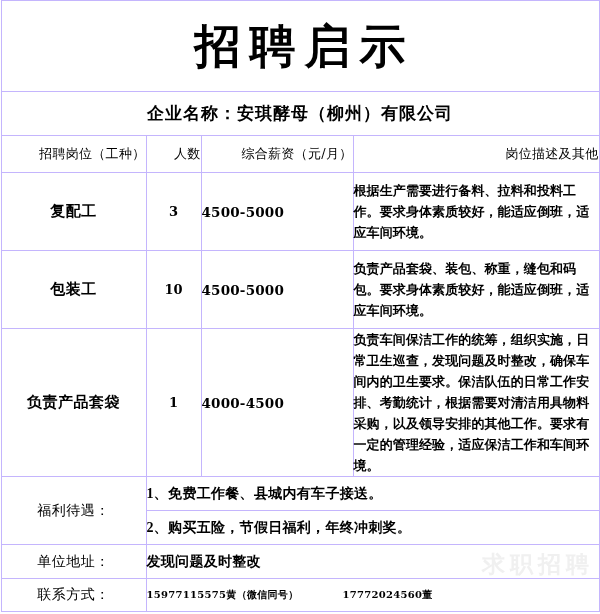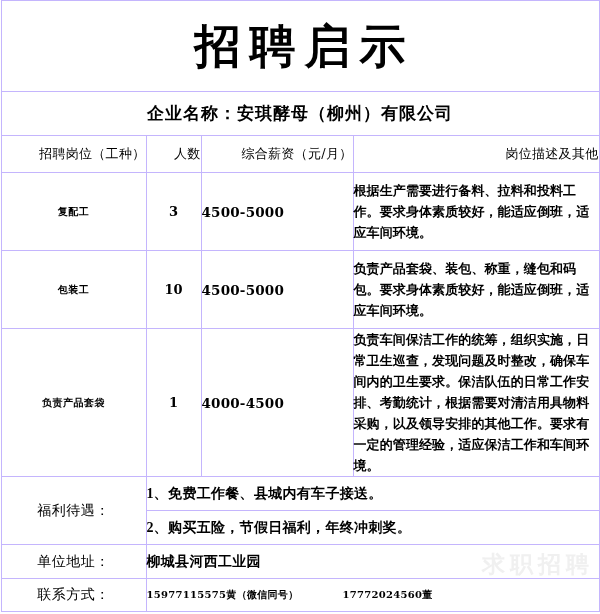--- a/index.html
+++ b/index.html
@@ -87,21 +87,21 @@
     height: 36px;
     text-align: right;
     font-size: 13px;
     font-weight: normal;
     letter-spacing: 0.3px;
   }
 
   
   .c-pos {
     text-align: center;
-    font-size: 10px;
+    font-size: 15px;
     font-weight: bold;
     letter-spacing: 0.5px;
   }
   .c-num {
     text-align: center;
     font-size: 13px;
     font-weight: bold;
   }
   .c-sal {
     text-align: left;
@@ -220,21 +220,21 @@
         <td class="label-cell" rowspan="2">福利待遇：</td>
         <td class="benefit-cell" colspan="3">1、免费工作餐、县城内有车子接送。</td>
       </tr>
 
       <tr>
         <td class="benefit-cell" colspan="3">2、购买五险，节假日福利，年终冲刺奖。</td>
       </tr>
 
       <tr>
         <td class="label-cell">单位地址：</td>
-        <td class="addr-cell" colspan="3">柳城县河西工业园</td>
+        <td class="addr-cell" colspan="3">发现问题及时整改</td>
       </tr>
 
       <tr>
         <td class="label-cell">联系方式：</td>
         <td class="contact-cell" colspan="3"><span>15977115575黄（微信同号）</span><span class="contact-gap"></span><span>17772024560董</span></td>
       </tr>
 
     </tbody>
   </table>
 </div>

